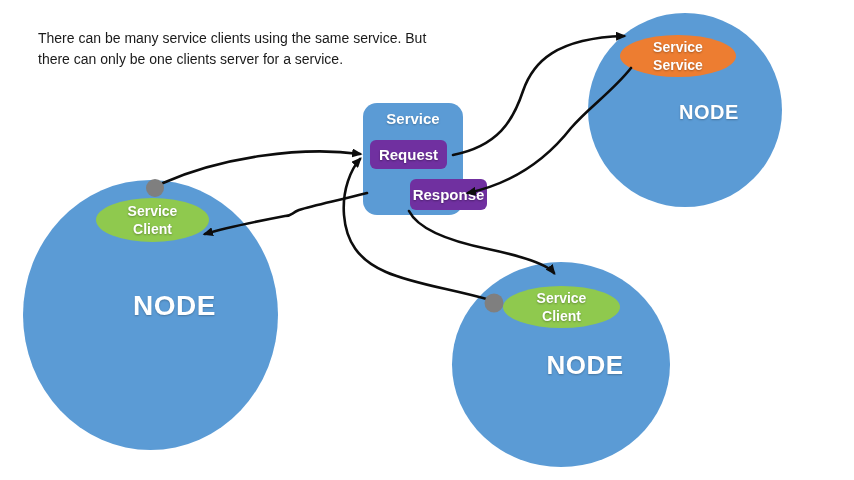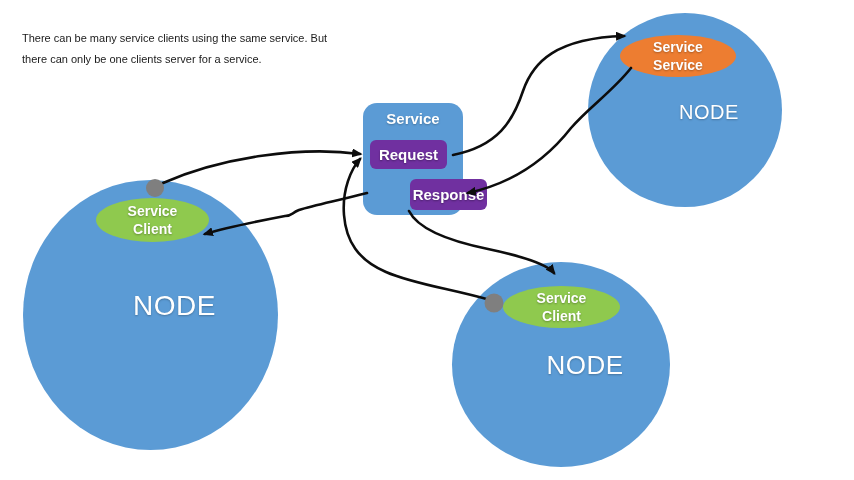--- a/index.html
+++ b/index.html
@@ -8,29 +8,29 @@
     --background:#FFFFFF; --label-white:#FFFFFF; --caption-text:#1A1A1A;
   }
   *{margin:0;padding:0;box-sizing:border-box;}
   html,body{background:#e9e9e9;}
   body{font-family:"Liberation Sans",sans-serif;}
   .stage{
     position:relative;width:854px;height:480px;background:var(--background);
     overflow:hidden;
   }
   .caption{
-    position:absolute;left:22px;top:28px;width:430px;
-    font-size:11px;line-height:20.5px;color:var(--caption-text);
+    position:absolute;left:38px;top:28px;width:430px;
+    font-size:14px;line-height:20.5px;color:var(--caption-text);
   }
   .node{
     position:absolute;border-radius:50%;background:var(--node-blue);
   }
   .node-label{
     position:absolute;text-align:center;color:var(--label-white);
-    font-weight:normal;letter-spacing:0.5px;
+    font-weight:bold;letter-spacing:0.5px;
     text-shadow:0 1px 2px rgba(0,0,0,0.25);
     padding-left:48px;
   }
   .ellipse{
     position:absolute;border-radius:50%;display:flex;flex-direction:column;
     align-items:center;justify-content:center;color:var(--label-white);
     font-weight:bold;font-size:14px;line-height:18px;text-align:center;
     text-shadow:0 1px 2px rgba(0,0,0,0.3);
   }
   .ellipse.green{background:var(--client-green);}

